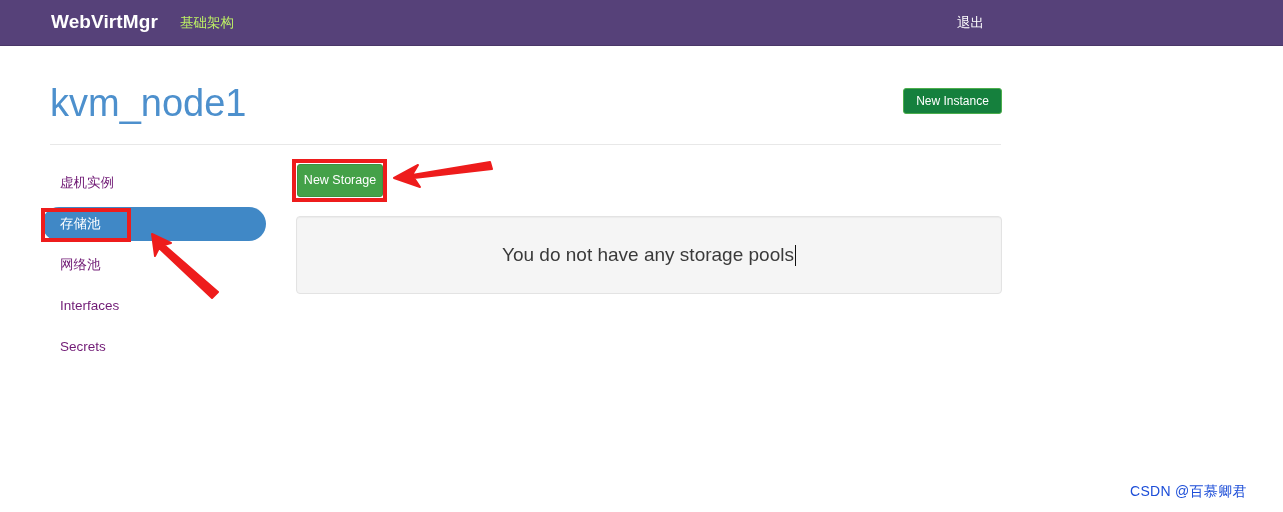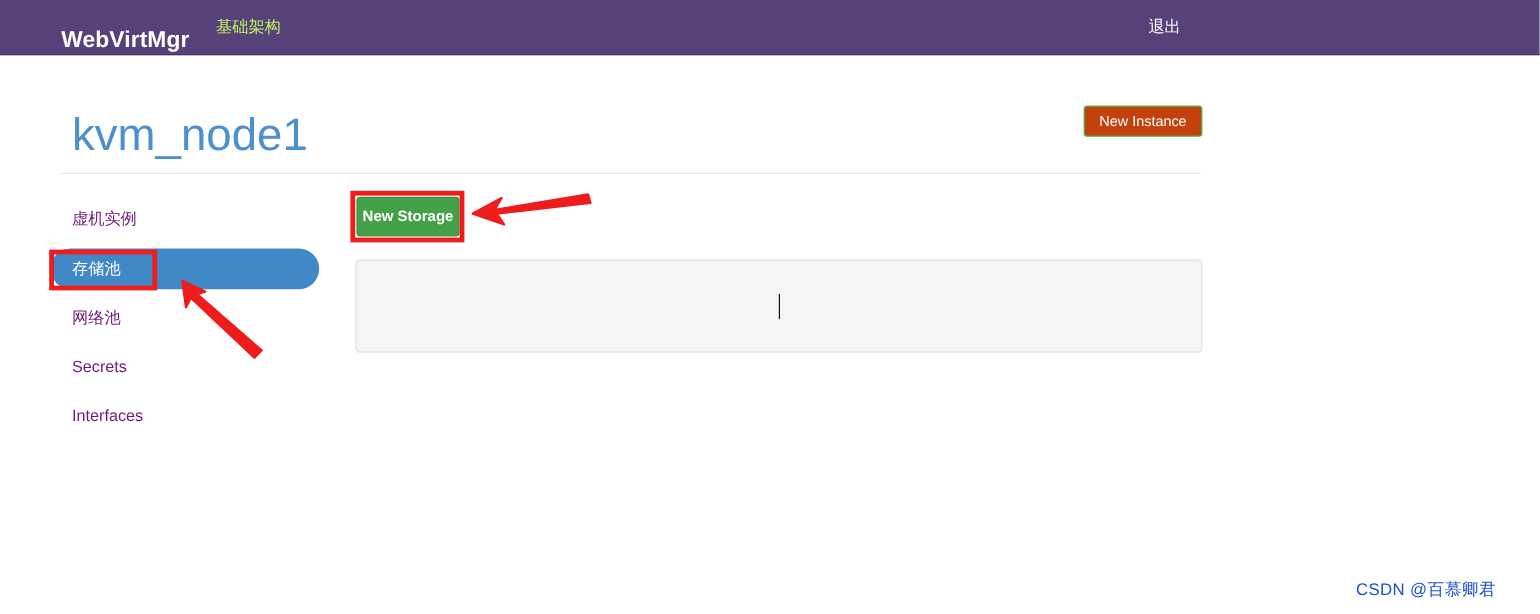--- a/index.html
+++ b/index.html
@@ -30,21 +30,20 @@
     position: absolute;
     left: 51px;
     top: 9px;
     font-size: 19px;
     color: #ffffff;
     font-weight: bold;
     letter-spacing: 0.1px;
     line-height: 26px;
     text-decoration: none;
     cursor: pointer;
-    margin-top: 12px;
   }
   .nav-link-infra {
     position: absolute;
     left: 180px;
     top: 13px;
     font-size: 13.5px;
     color: #bef264;
     line-height: 20px;
     cursor: pointer;
     text-decoration: none;
@@ -62,40 +61,40 @@
 
   
   .page-title {
     position: absolute;
     left: 50px;
     top: 80px;
     font-size: 38px;
     line-height: 46px;
     color: #4d90cd;
     font-weight: normal;
-    margin: 10px;
+    margin: 0;
     white-space: nowrap;
   }
   .title-rule {
     position: absolute;
     left: 50px;
     top: 144px;
     width: 951px;
     height: 1px;
     background: #e8e8e8;
   }
 
   
   .btn-new-instance {
     position: absolute;
     left: 903px;
     top: 88px;
     width: 99px;
     height: 26px;
-    background: #c2410c;
+    background: #15803d;
     border: 1px solid #4cae4c;
     border-radius: 3px;
     color: #ffffff;
     font-size: 12px;
     line-height: 24px;
     text-align: center;
     box-sizing: border-box;
     cursor: pointer;
     padding: 0;
     font-family: "Liberation Sans", sans-serif;
@@ -135,21 +134,21 @@
     position: absolute;
     left: 297px;
     top: 164px;
     width: 86px;
     height: 33px;
     background: #44a148;
     border: 1px solid #3d9142;
     border-radius: 3px;
     color: #ffffff;
     font-size: 12.5px;
-    font-weight: bold;
+    font-weight: normal;
     line-height: 31px;
     text-align: center;
     box-sizing: border-box;
     cursor: pointer;
     padding: 0;
     font-family: "Liberation Sans", sans-serif;
   }
 
   .empty-panel {
     position: absolute;
@@ -230,28 +229,29 @@
 </div>
 
 <h1 class="page-title">kvm_node1</h1>
 <button class="btn-new-instance">New Instance</button>
 <div class="title-rule"></div>
 
 <div class="sidebar">
   <div class="side-item cjk">虚机实例</div>
   <div class="side-item cjk active">存储池</div>
   <div class="side-item cjk">网络池</div>
+  <div class="side-item">Interfaces</div>
   <div class="side-item">Secrets</div>
-  <div class="side-item">Interfaces</div>
 </div>
 
 <button class="btn-new-storage">New Storage</button>
 
 <div class="empty-panel">
   <div class="empty-panel-text">
+    <span>You do not have any storage pools</span>
       <span class="caret-bar"></span>
   </div>
 </div>
 
 <div class="annot-box annot-box-storage-btn"></div>
 <div class="annot-box annot-box-sidebar"></div>
 
 <svg class="annot-arrow" style="left:390px; top:155px;" width="110" height="45" viewBox="0 0 110 45">
   <path d="M 100 7 L 22 20 L 28 10 L 4 23 L 30 32 L 24 23 L 102 14 Z" fill="#ee1c1c" stroke="#ee1c1c" stroke-width="2" stroke-linejoin="round"></path>
 </svg>

